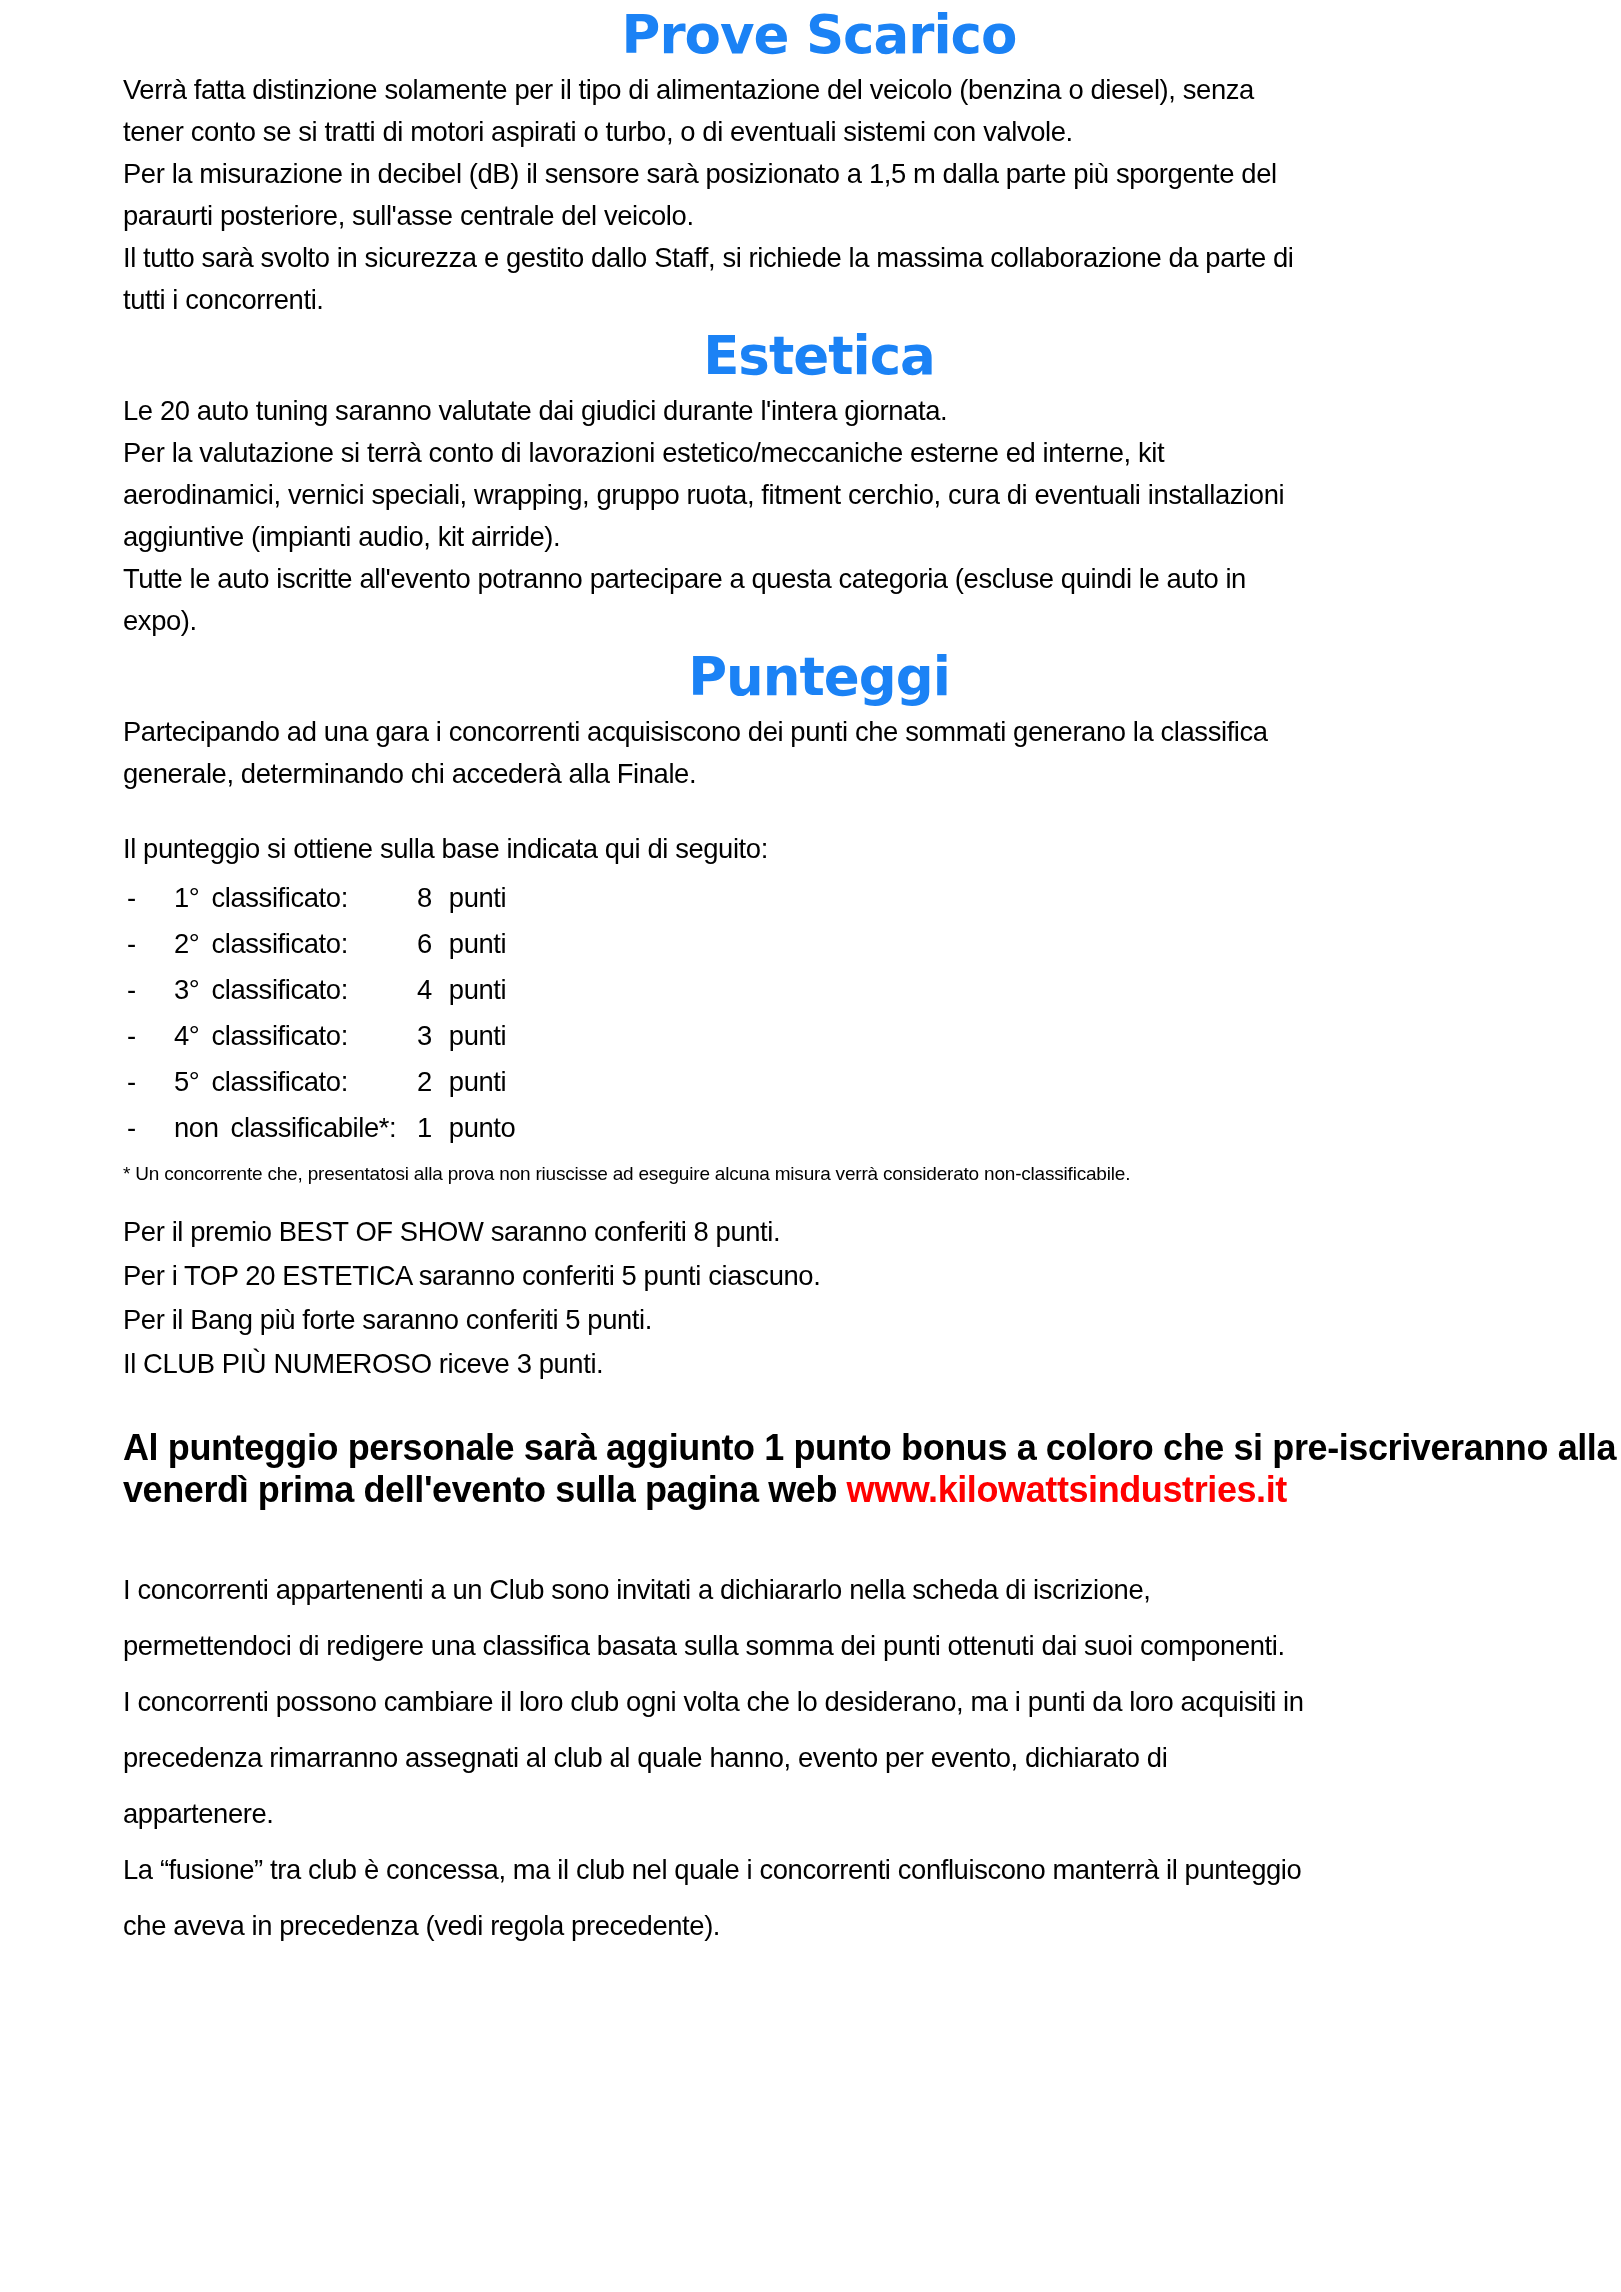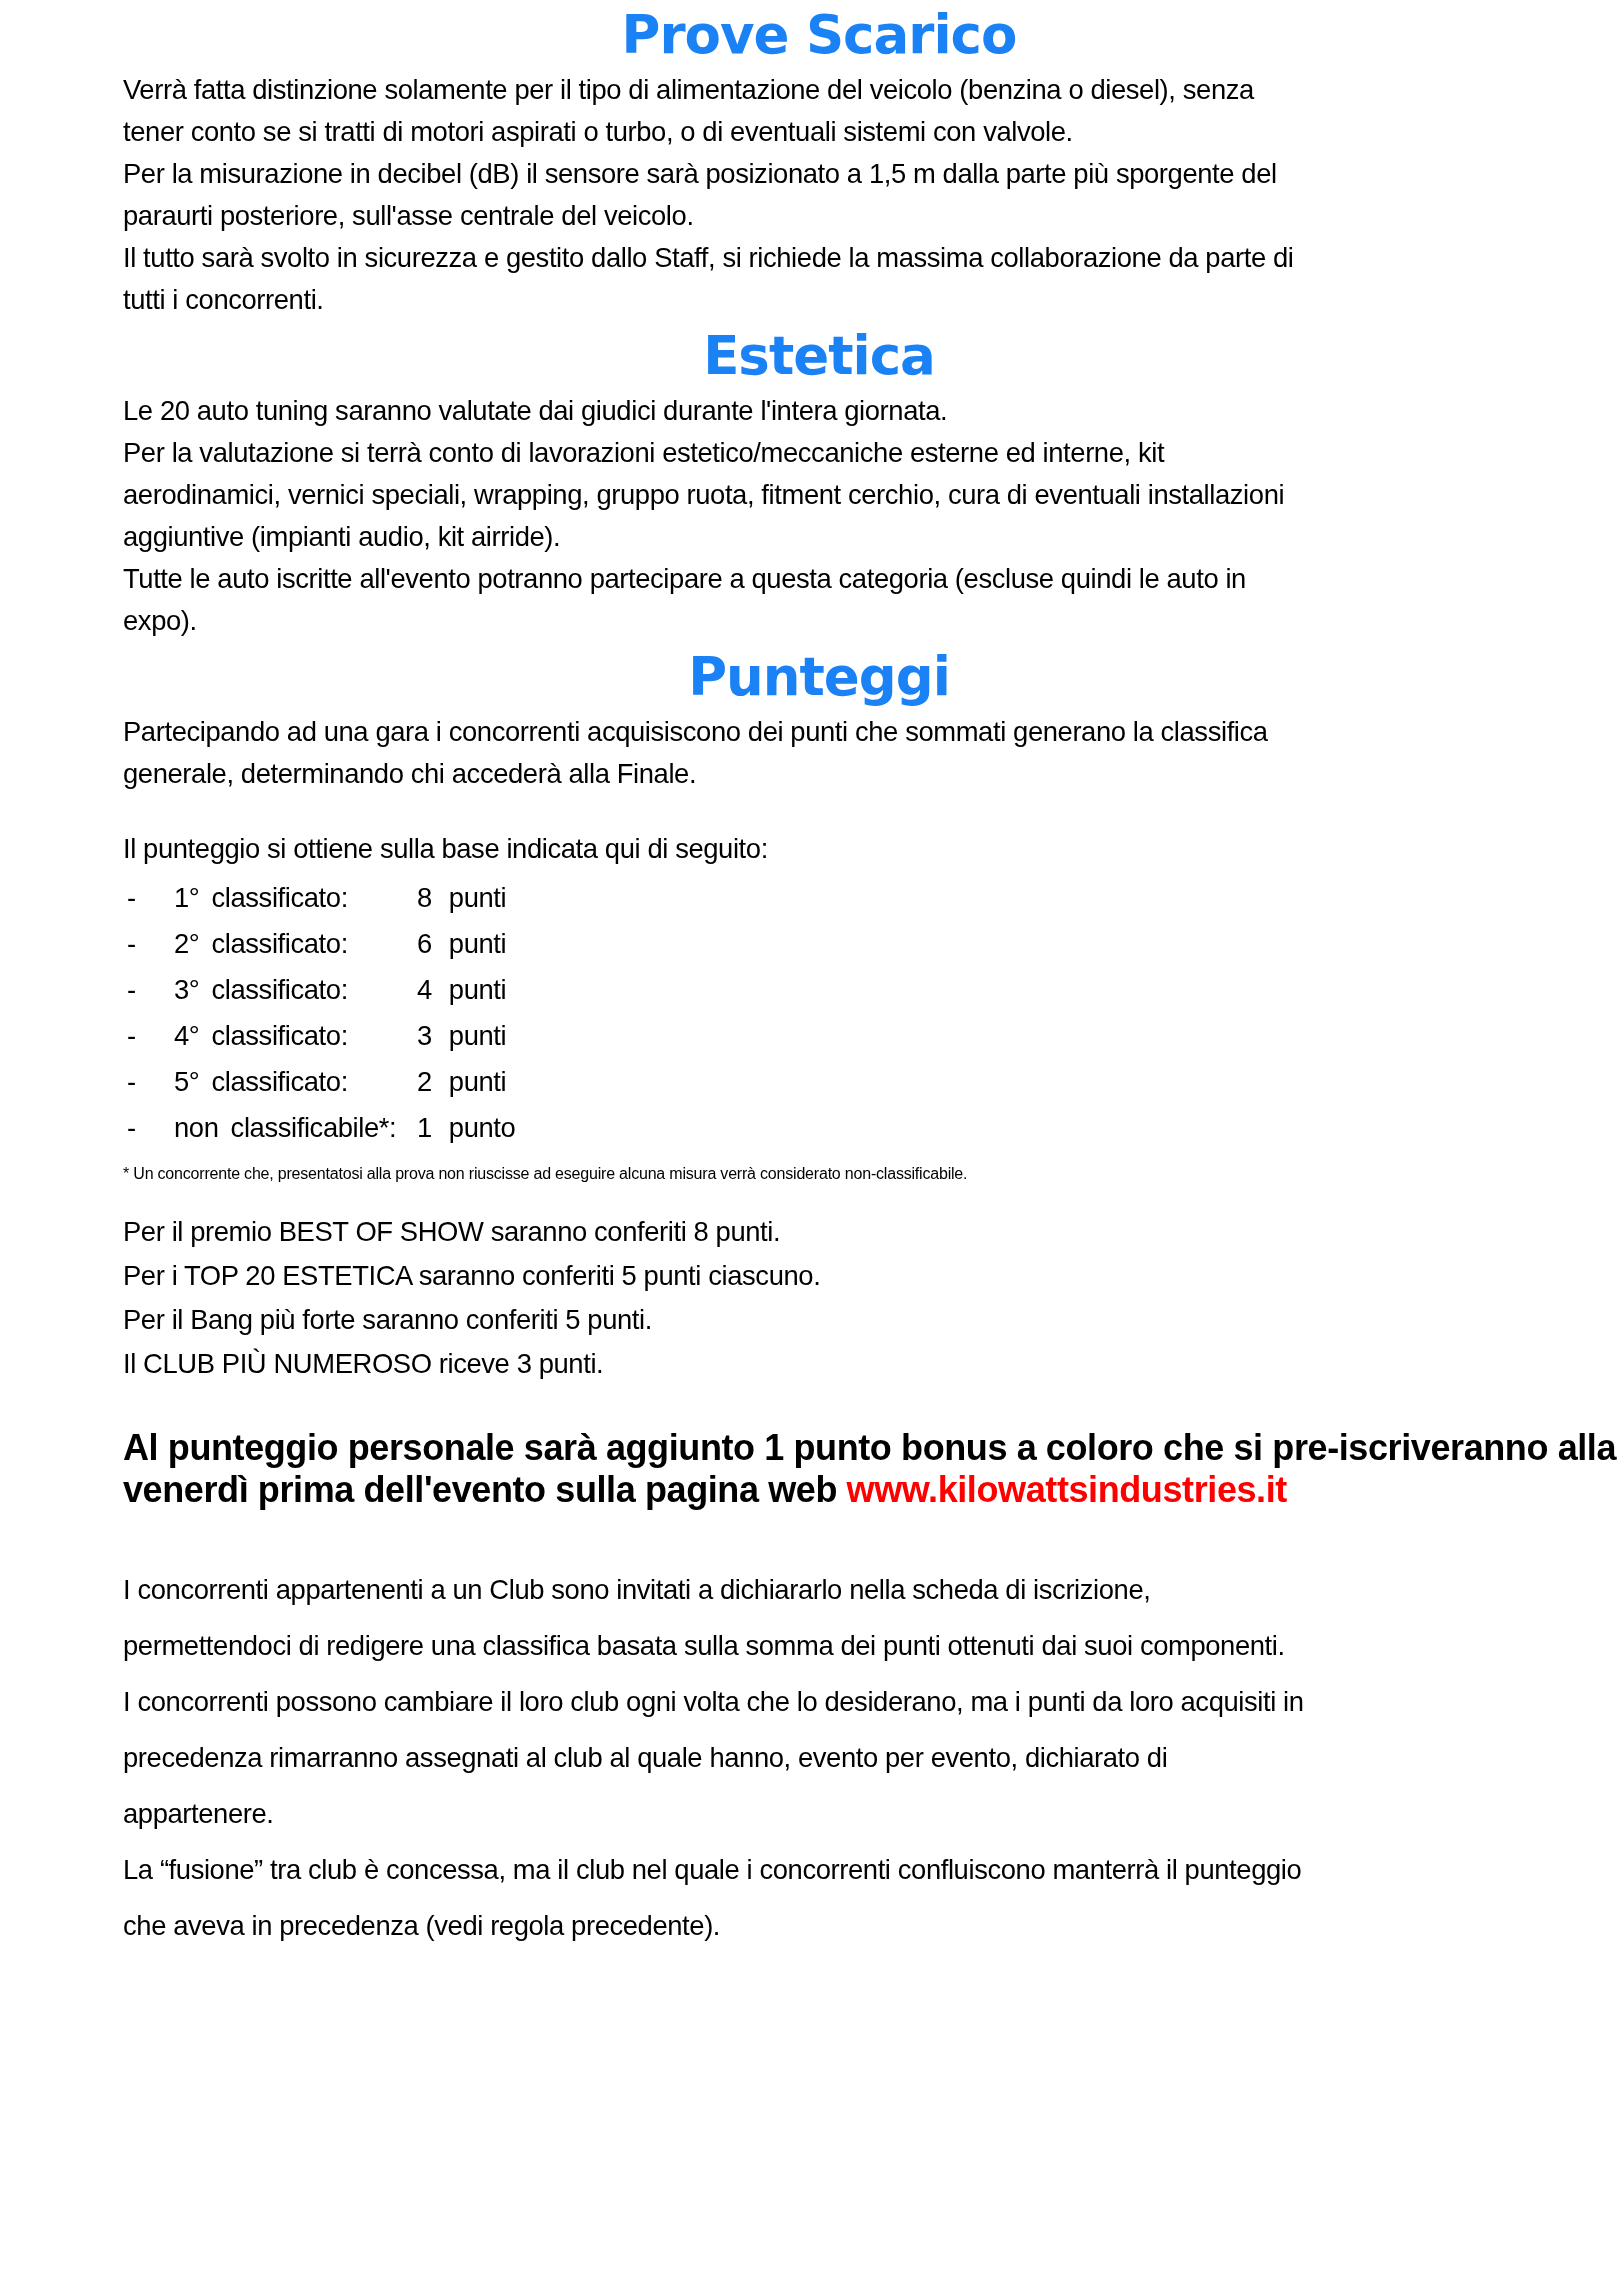--- a/index.html
+++ b/index.html
@@ -37,21 +37,21 @@
     letter-spacing: -0.4px;
     white-space: pre;
   }
   .scale-intro { margin-top: 33px; }
   .score-list  { margin-top: 4.9px; white-space: normal; }
   .score-row   { position: relative; font-size: 27.4px; line-height: 46px; letter-spacing: -0.4px; }
   .score-dash  { display: inline-block; width: 35px; padding-left: 3.9px; box-sizing: border-box; }
   .score-rank  { word-spacing: 4.9px; margin-left: 16px; }
   .score-points{ position: absolute; left: 294px; word-spacing: 9.8px; }
   .footnote {
-    font-size: 16px;
+    font-size: 19px;
     line-height: 33px;
     margin-top: 5.9px;
     letter-spacing: -0.2px;
     white-space: pre;
   }
   .awards { margin-top: 20px; line-height: 44px; }
   .bonus {
     font-weight: bold;
     margin: 41px 0 0 0;
     font-size: 36px;

